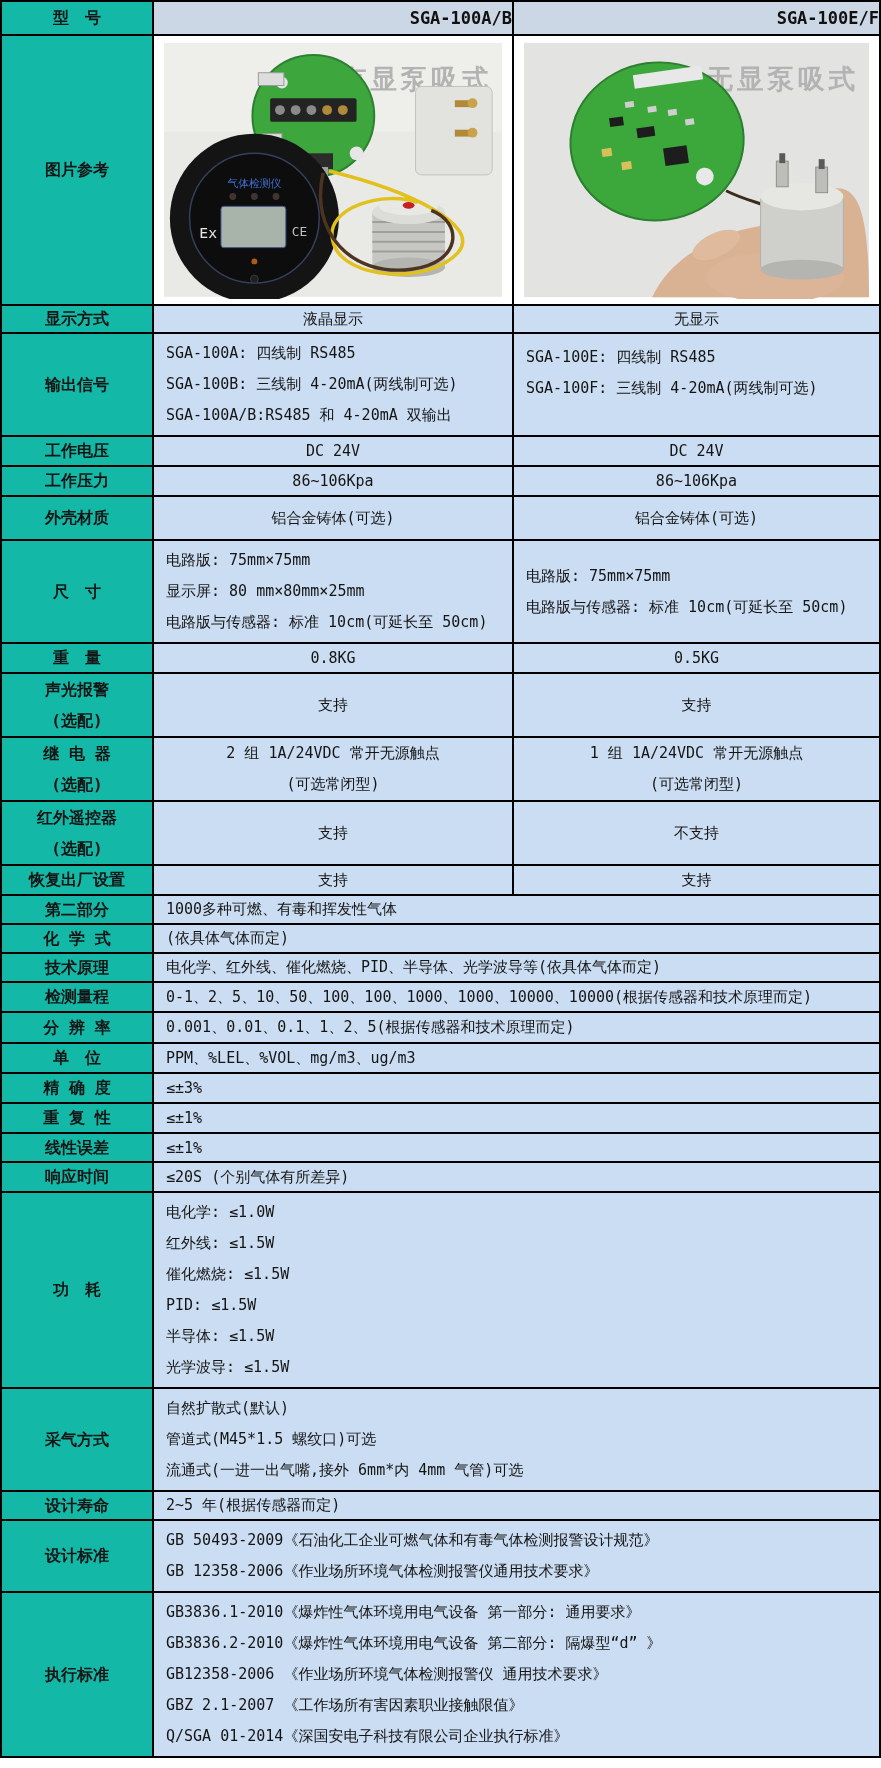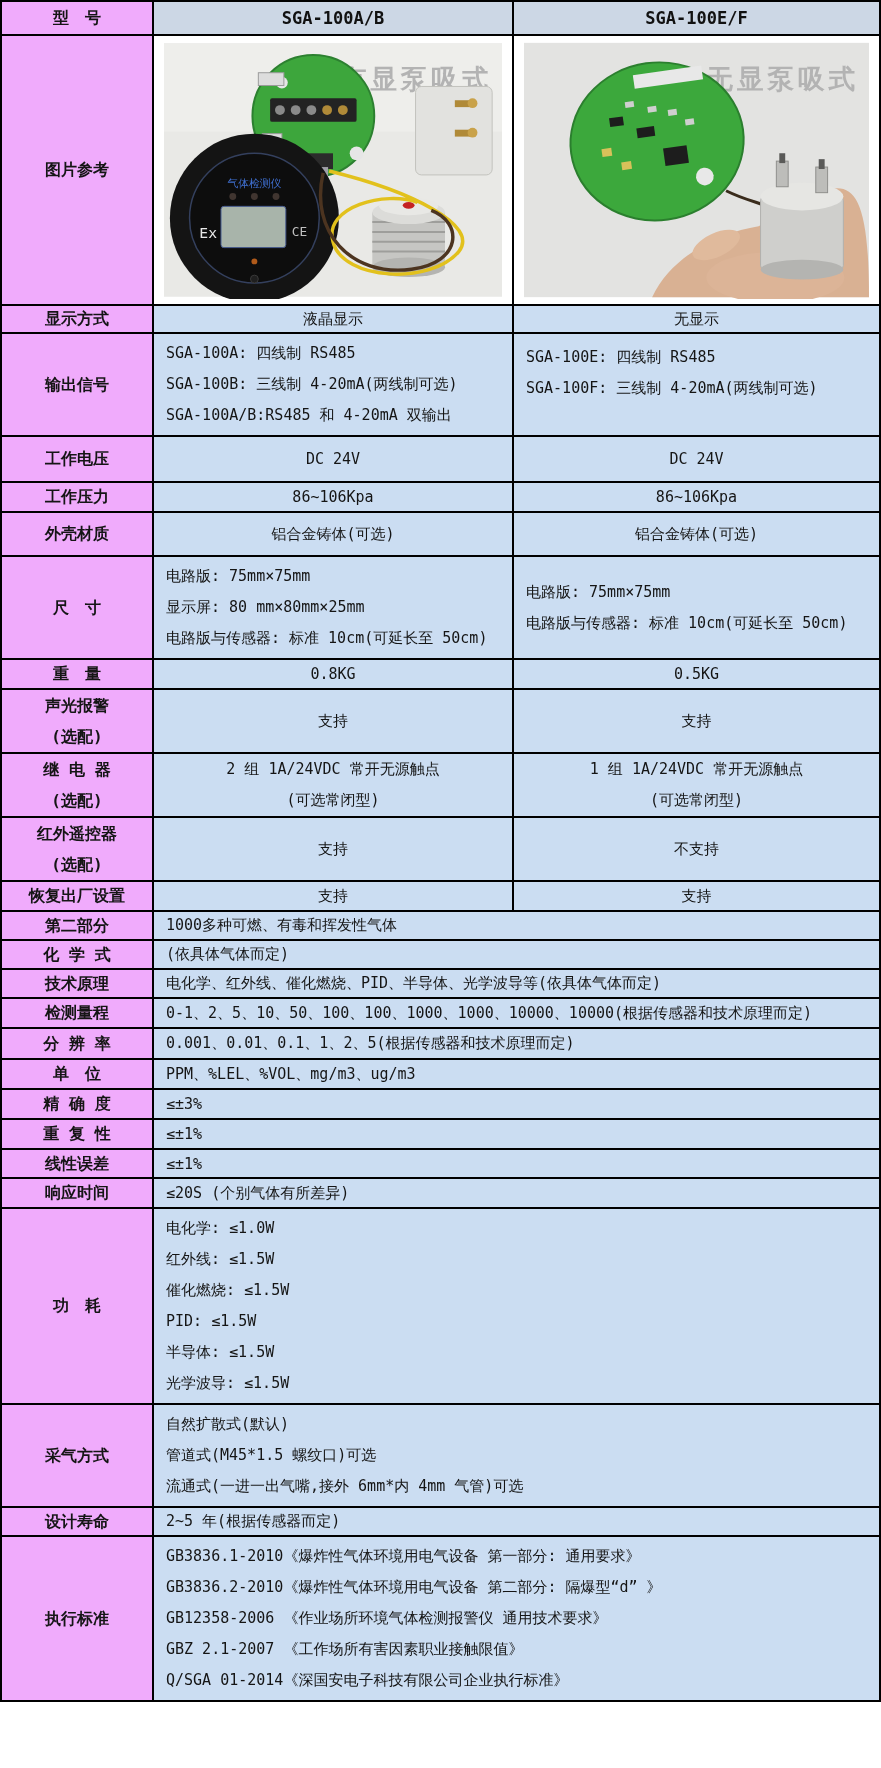--- a/index.html
+++ b/index.html
@@ -1,21 +1,21 @@
 <!DOCTYPE html>
 <html><head>
 <meta charset="utf-8">
 <style>
   html,body{margin:0;padding:0;background:#ffffff;}
   .page{width:881px;}
   table.spec{border-collapse:collapse;width:879px;table-layout:fixed;
     font-family:"DejaVu Sans Mono","DejaVu Sans",sans-serif;}
   td{border:2px solid #000;padding:0;vertical-align:middle;overflow:hidden;}
-  td.lbl{background:#f0abfc;text-align:center;font-weight:bold;font-size:16px;color:#151515;line-height:26px;}
-  td.hdr{background:#ccd7e5;text-align:center;font-weight:bold;font-size:17px;color:#111;margin-top:48px;}
+  td.lbl{background:#14b8a6;text-align:center;font-weight:bold;font-size:16px;color:#151515;line-height:26px;}
+  td.hdr{background:#ccd7e5;text-align:right;font-weight:bold;font-size:17px;color:#111;margin-top:48px;}
   td.val{background:#cbddf2;font-size:15px;color:#151515;}
   .center{text-align:center;}
   .leftpad{text-align:left;padding:4px 12px;}
   .ml div{line-height:31px;white-space:nowrap;}
   .vtop{vertical-align:top;padding-top:8px;}
   td.photo{background:#ffffff;padding:5px 10px;}
   svg.ph{display:block;width:100%;height:258px;}
   .wm{font-size:27px;fill:#b3b3b3;font-weight:bold;letter-spacing:4px;}
 </style>
 </head>
@@ -159,21 +159,21 @@
     <div>SGA-100A: 四线制 RS485</div>
     <div>SGA-100B: 三线制 4-20mA(两线制可选)</div>
     <div>SGA-100A/B:RS485 和 4-20mA 双输出</div>
   </td>
   <td class="val leftpad ml vtop">
     <div>SGA-100E: 四线制 RS485</div>
     <div>SGA-100F: 三线制 4-20mA(两线制可选)</div>
   </td>
 </tr>
 
-<tr style="height:46px">
+<tr style="height:30px">
   <td class="lbl">工作电压</td>
   <td class="val center">DC 24V</td>
   <td class="val center">DC 24V</td>
 </tr>
 
 
 
 <tr style="height:30px">
   <td class="lbl">工作压力</td>
   <td class="val center">86~106Kpa</td>
@@ -313,20 +313,27 @@
     <div>管道式(M45*1.5 螺纹口)可选</div>
     <div>流通式(一进一出气嘴,接外 6mm*内 4mm 气管)可选</div>
   </td>
 </tr>
 
 <tr style="height:28px">
   <td class="lbl">设计寿命</td>
   <td class="val leftpad" colspan="2">2~5 年(根据传感器而定)</td>
 </tr>
 
+<tr style="height:59px">
+  <td class="lbl">设计标准</td>
+  <td class="val leftpad ml" colspan="2">
+    <div>GB 50493-2009《石油化工企业可燃气体和有毒气体检测报警设计规范》</div>
+    <div>GB 12358-2006《作业场所环境气体检测报警仪通用技术要求》</div>
+  </td>
+</tr>
 
 <tr style="height:156px">
   <td class="lbl">执行标准</td>
   <td class="val leftpad ml" colspan="2">
     <div>GB3836.1-2010《爆炸性气体环境用电气设备 第一部分: 通用要求》</div>
     <div>GB3836.2-2010《爆炸性气体环境用电气设备 第二部分: 隔爆型“d” 》</div>
     <div>GB12358-2006 《作业场所环境气体检测报警仪 通用技术要求》</div>
     <div>GBZ 2.1-2007 《工作场所有害因素职业接触限值》</div>
     <div>Q/SGA 01-2014《深国安电子科技有限公司企业执行标准》</div>
   </td>

